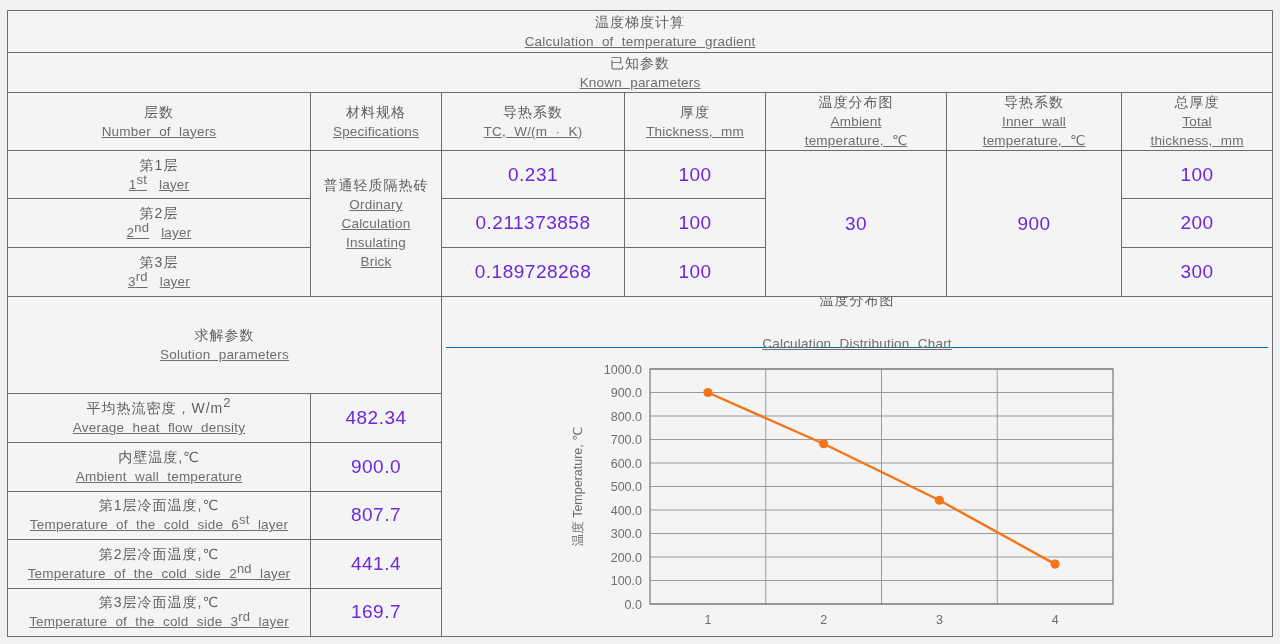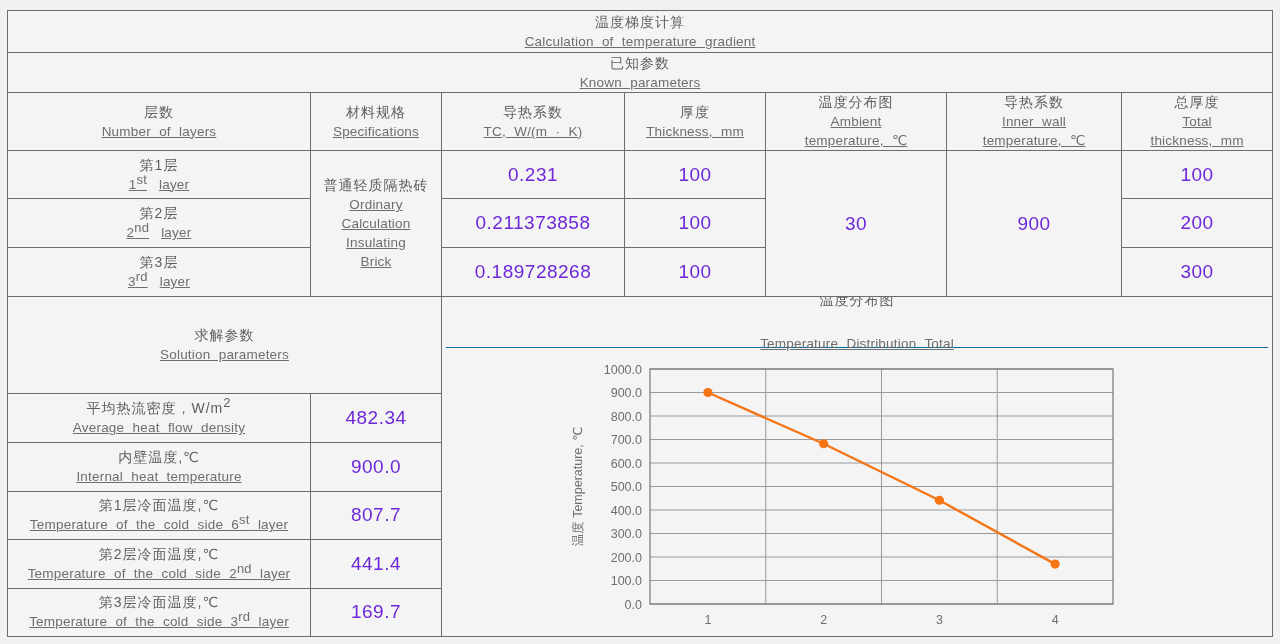--- a/index.html
+++ b/index.html
@@ -144,21 +144,21 @@
   </tr>
 
   <tr style="height:97px">
     <td colspan="2">
       <div class="cn">求解参数</div>
       <div class="en">Solution parameters</div>
     </td>
     <td colspan="5" rowspan="6" class="chart-panel">
       <div class="chart-title">
         <div class="cn">温度分布图</div>
-        <div class="en">Temperature Distribution Total</div>
+        <div class="en">Calculation Distribution Chart</div>
       </div>
       <div class="chart-area">
         <svg id="chart-svg" width="829" height="288">
               <line class="grid" x1="204" y1="256" x2="667" y2="256"></line>
               <text x="196" y="260.5" text-anchor="end">0.0</text>
               <line class="grid" x1="204" y1="232.5" x2="667" y2="232.5"></line>
               <text x="196" y="237" text-anchor="end">100.0</text>
               <line class="grid" x1="204" y1="209" x2="667" y2="209"></line>
               <text x="196" y="213.5" text-anchor="end">200.0</text>
               <line class="grid" x1="204" y1="185.5" x2="667" y2="185.5"></line>
@@ -199,21 +199,21 @@
   <tr style="height:49px">
     <td>
       <div class="cn"><span>平均热流密度，W/m</span><sup>2</sup></div>
       <div class="en"><span>Average heat flow density</span><sup></sup> <span></span></div>
     </td>
     <td class="num">482.34</td>
   </tr>
   <tr style="height:48px">
     <td>
       <div class="cn"><span>内壁温度,℃</span><sup></sup></div>
-      <div class="en"><span>Internal heat temperature</span><sup></sup> <span></span></div>
+      <div class="en"><span>Ambient wall temperature</span><sup></sup> <span></span></div>
     </td>
     <td class="num">900.0</td>
   </tr>
   <tr style="height:48px">
     <td>
       <div class="cn"><span>第1层冷面温度,℃</span><sup></sup></div>
       <div class="en"><span>Temperature of the cold side 6</span><sup>st</sup> <span>layer</span></div>
     </td>
     <td class="num">807.7</td>
   </tr>

